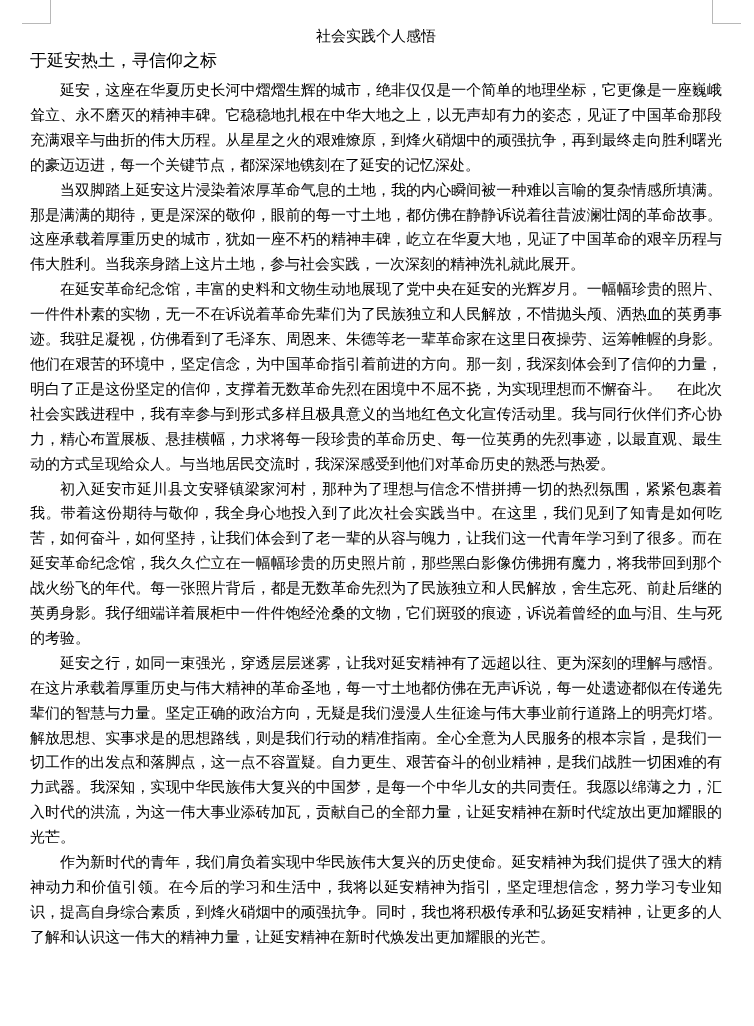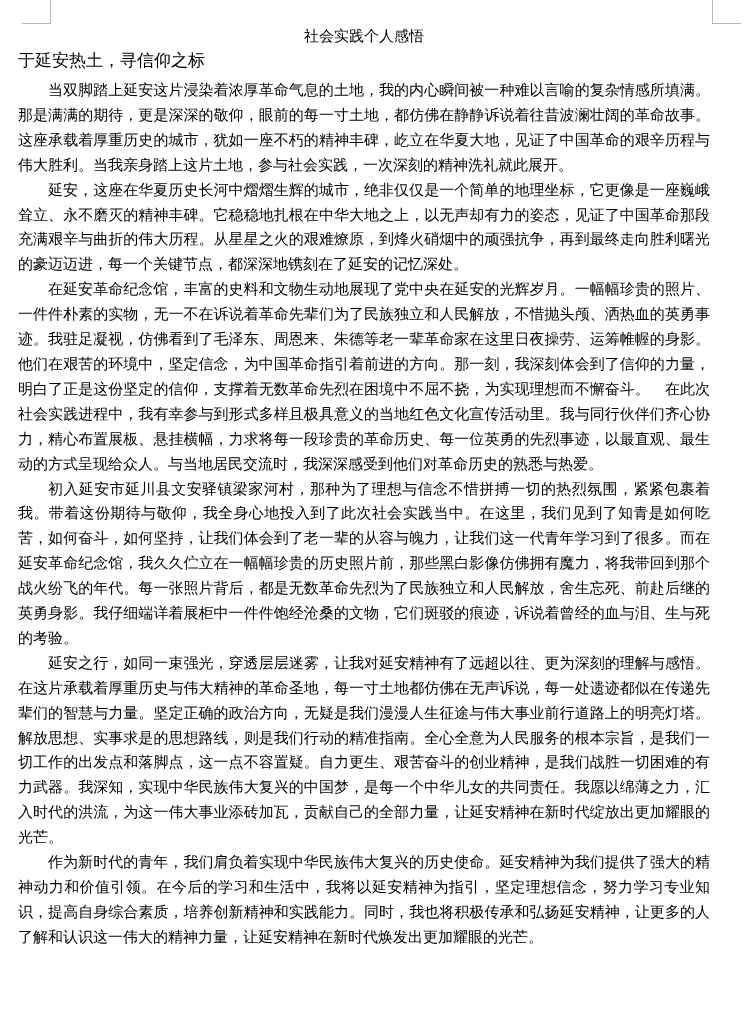--- a/index.html
+++ b/index.html
@@ -29,21 +29,21 @@
     border-right: 1px solid #b8b8b8;
     border-bottom: 1px solid #b8b8b8;
   }
   .corner-mark.tr {
     left: 712px;
     border-left: 1px solid #b8b8b8;
     border-bottom: 1px solid #b8b8b8;
   }
   .content {
     position: absolute;
-    left: 18px;
+    left: 30px;
     top: 25px;
     width: 692px;
   }
   .doc-title {
     margin: 0;
     font-size: 15px;
     font-weight: 400;
     line-height: 22px;
     text-align: center;
   }
@@ -70,22 +70,22 @@
 <div class="page">
 
   <div class="corner-mark tl"></div>
   <div class="corner-mark tr"></div>
 
   <div class="content">
     <h1 class="doc-title">社会实践个人感悟</h1>
     <h2 class="doc-subtitle">于延安热土，寻信仰之标</h2>
 
     <div class="doc-body">
+      <p>延安，这座在华夏历史长河中熠熠生辉的城市，绝非仅仅是一个简单的地理坐标，它更像是一座巍峨耸立、永不磨灭的精神丰碑。它稳稳地扎根在中华大地之上，以无声却有力的姿态，见证了中国革命那段充满艰辛与曲折的伟大历程。从星星之火的艰难燎原，到烽火硝烟中的顽强抗争，再到最终走向胜利曙光的豪迈迈进，每一个关键节点，都深深地镌刻在了延安的记忆深处。</p>
       <p>当双脚踏上延安这片浸染着浓厚革命气息的土地，我的内心瞬间被一种难以言喻的复杂情感所填满。那是满满的期待，更是深深的敬仰，眼前的每一寸土地，都仿佛在静静诉说着往昔波澜壮阔的革命故事。这座承载着厚重历史的城市，犹如一座不朽的精神丰碑，屹立在华夏大地，见证了中国革命的艰辛历程与伟大胜利。当我亲身踏上这片土地，参与社会实践，一次深刻的精神洗礼就此展开。</p>
-      <p>延安，这座在华夏历史长河中熠熠生辉的城市，绝非仅仅是一个简单的地理坐标，它更像是一座巍峨耸立、永不磨灭的精神丰碑。它稳稳地扎根在中华大地之上，以无声却有力的姿态，见证了中国革命那段充满艰辛与曲折的伟大历程。从星星之火的艰难燎原，到烽火硝烟中的顽强抗争，再到最终走向胜利曙光的豪迈迈进，每一个关键节点，都深深地镌刻在了延安的记忆深处。</p>
       <p>在延安革命纪念馆，丰富的史料和文物生动地展现了党中央在延安的光辉岁月。一幅幅珍贵的照片、一件件朴素的实物，无一不在诉说着革命先辈们为了民族独立和人民解放，不惜抛头颅、洒热血的英勇事迹。我驻足凝视，仿佛看到了毛泽东、周恩来、朱德等老一辈革命家在这里日夜操劳、运筹帷幄的身影。他们在艰苦的环境中，坚定信念，为中国革命指引着前进的方向。那一刻，我深刻体会到了信仰的力量，明白了正是这份坚定的信仰，支撑着无数革命先烈在困境中不屈不挠，为实现理想而不懈奋斗。　在此次社会实践进程中，我有幸参与到形式多样且极具意义的当地红色文化宣传活动里。我与同行伙伴们齐心协力，精心布置展板、悬挂横幅，力求将每一段珍贵的革命历史、每一位英勇的先烈事迹，以最直观、最生动的方式呈现给众人。与当地居民交流时，我深深感受到他们对革命历史的熟悉与热爱。</p>
       <p>初入延安市延川县文安驿镇梁家河村，那种为了理想与信念不惜拼搏一切的热烈氛围，紧紧包裹着我。带着这份期待与敬仰，我全身心地投入到了此次社会实践当中。在这里，我们见到了知青是如何吃苦，如何奋斗，如何坚持，让我们体会到了老一辈的从容与魄力，让我们这一代青年学习到了很多。而在延安革命纪念馆，我久久伫立在一幅幅珍贵的历史照片前，那些黑白影像仿佛拥有魔力，将我带回到那个战火纷飞的年代。每一张照片背后，都是无数革命先烈为了民族独立和人民解放，舍生忘死、前赴后继的英勇身影。我仔细端详着展柜中一件件饱经沧桑的文物，它们斑驳的痕迹，诉说着曾经的血与泪、生与死的考验。</p>
       <p>延安之行，如同一束强光，穿透层层迷雾，让我对延安精神有了远超以往、更为深刻的理解与感悟。在这片承载着厚重历史与伟大精神的革命圣地，每一寸土地都仿佛在无声诉说，每一处遗迹都似在传递先辈们的智慧与力量。坚定正确的政治方向，无疑是我们漫漫人生征途与伟大事业前行道路上的明亮灯塔。解放思想、实事求是的思想路线，则是我们行动的精准指南。全心全意为人民服务的根本宗旨，是我们一切工作的出发点和落脚点，这一点不容置疑。自力更生、艰苦奋斗的创业精神，是我们战胜一切困难的有力武器。我深知，实现中华民族伟大复兴的中国梦，是每一个中华儿女的共同责任。我愿以绵薄之力，汇入时代的洪流，为这一伟大事业添砖加瓦，贡献自己的全部力量，让延安精神在新时代绽放出更加耀眼的光芒。</p>
-      <p>作为新时代的青年，我们肩负着实现中华民族伟大复兴的历史使命。延安精神为我们提供了强大的精神动力和价值引领。在今后的学习和生活中，我将以延安精神为指引，坚定理想信念，努力学习专业知识，提高自身综合素质，培养创新精神和实践能力。同时，我也将积极传承和弘扬延安精神，让更多的人了解和认识这一伟大的精神力量，让延安精神在新时代焕发出更加耀眼的光芒。</p>
+      <p>作为新时代的青年，我们肩负着实现中华民族伟大复兴的历史使命。延安精神为我们提供了强大的精神动力和价值引领。在今后的学习和生活中，我将以延安精神为指引，坚定理想信念，努力学习专业知识，提高自身综合素质，到烽火硝烟中的顽强抗争。同时，我也将积极传承和弘扬延安精神，让更多的人了解和认识这一伟大的精神力量，让延安精神在新时代焕发出更加耀眼的光芒。</p>
     </div>
   </div>
 
 </div>
 
 </body></html>

